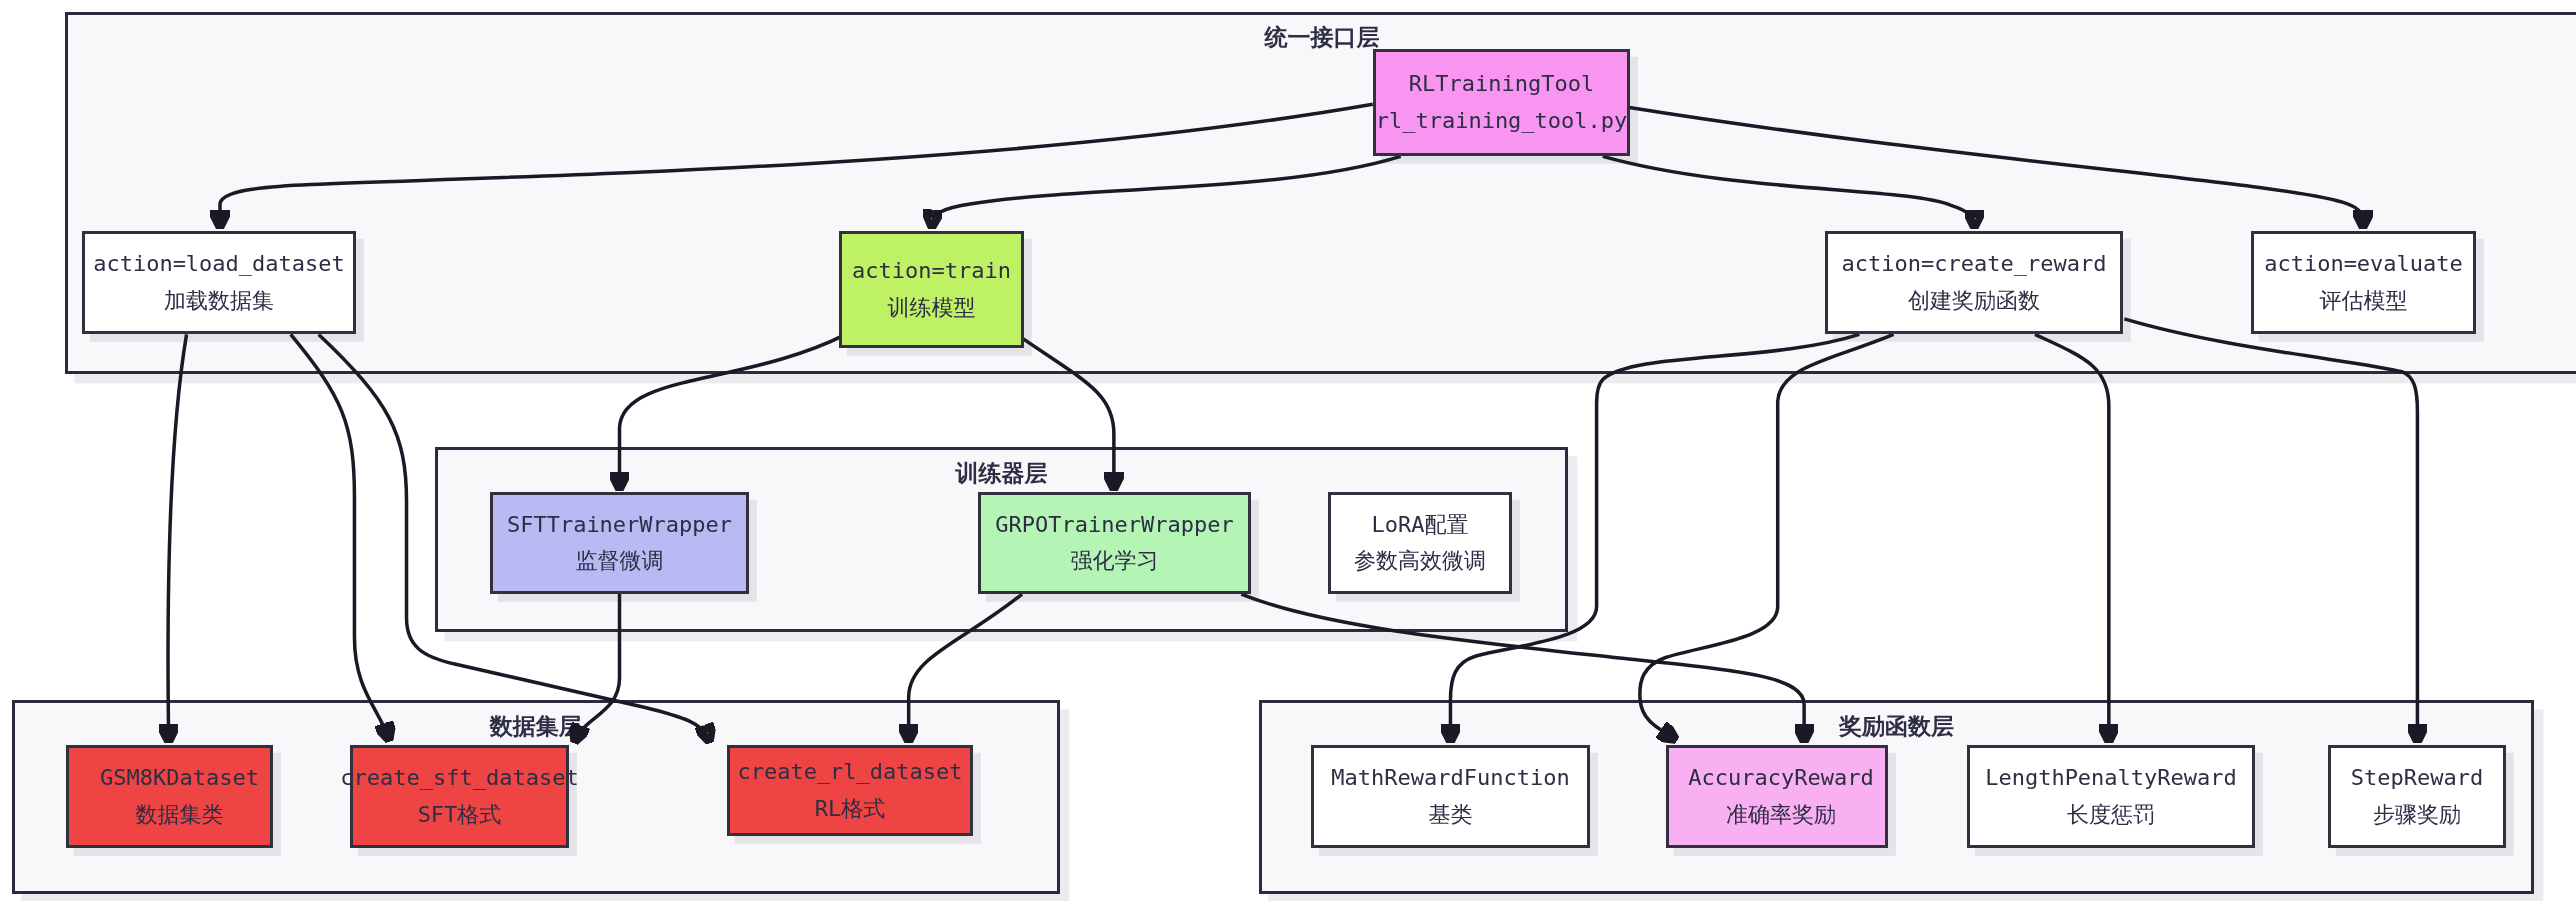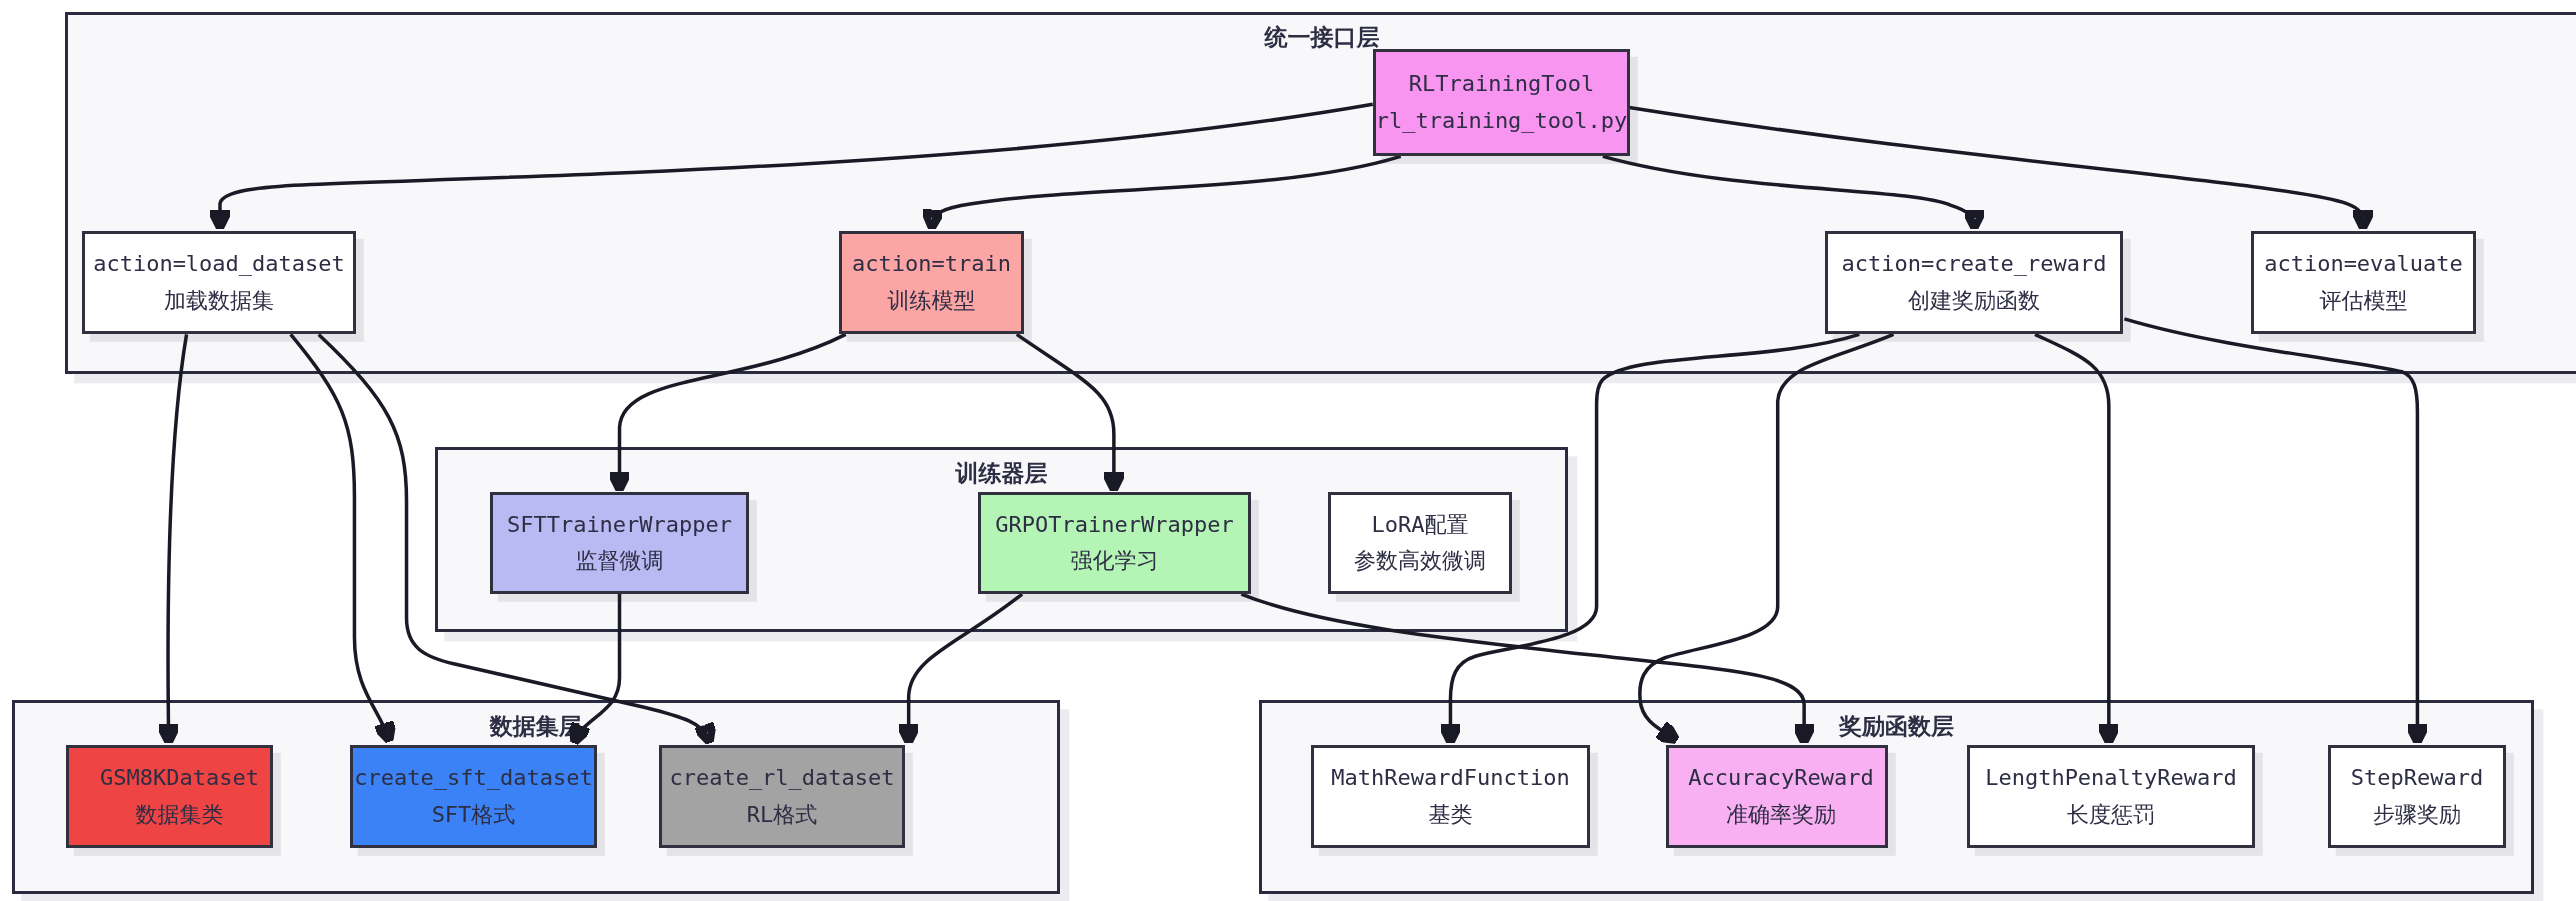--- a/index.html
+++ b/index.html
@@ -107,21 +107,21 @@
   <div class="node" style="left: 1373px; top: 49px; width: 257px; height: 107px; background: rgb(248, 149, 240);">
     <div class="t">RLTrainingTool</div>
     <div class="s">rl_training_tool.py</div>
   </div>
 
   <div class="node" style="left: 82px; top: 231px; width: 274px; height: 103px; background: rgb(255, 255, 255);">
     <div class="t">action=load_dataset</div>
     <div class="s">加载数据集</div>
   </div>
 
-  <div class="node" style="left: 839px; top: 231px; width: 185px; height: 103px; background: #fca5a5;">
+  <div class="node" style="left: 839px; top: 231px; width: 185px; height: 117px; background: #bef264;">
     <div class="t">action=train</div>
     <div class="s">训练模型</div>
   </div>
 
   <div class="node" style="left: 1825px; top: 231px; width: 298px; height: 103px; background: rgb(255, 255, 255);">
     <div class="t">action=create_reward</div>
     <div class="s">创建奖励函数</div>
   </div>
 
   <div class="node" style="left: 2251px; top: 231px; width: 225px; height: 103px; background: rgb(255, 255, 255);">
@@ -142,26 +142,26 @@
   <div class="node" style="left: 978px; top: 492px; width: 273px; height: 102px; background: rgb(180, 244, 180);">
     <div class="t">GRPOTrainerWrapper</div>
     <div class="s">强化学习</div>
   </div>
 
   <div class="node" style="left: 66px; top: 745px; width: 207px; height: 103px; background: #ef4444; padding-left: 20px;">
     <div class="t">GSM8KDataset</div>
     <div class="s">数据集类</div>
   </div>
 
-  <div class="node" style="left: 350px; top: 745px; width: 247px; height: 103px; background: #3b82f6;">
+  <div class="node" style="left: 350px; top: 745px; width: 219px; height: 103px; background: #ef4444;">
     <div class="t">create_sft_dataset</div>
     <div class="s">SFT格式</div>
   </div>
 
-  <div class="node" style="left: 659px; top: 745px; width: 246px; height: 103px; background: #a3a3a3;">
+  <div class="node" style="left: 727px; top: 745px; width: 246px; height: 91px; background: #ef4444;">
     <div class="t">create_rl_dataset</div>
     <div class="s">RL格式</div>
   </div>
 
   <div class="node" style="left: 1311px; top: 745px; width: 279px; height: 103px; background: rgb(255, 255, 255);">
     <div class="t">MathRewardFunction</div>
     <div class="s">基类</div>
   </div>
 
   <div class="node" style="left: 1666px; top: 745px; width: 222px; height: 103px; background: rgb(249, 176, 242); padding-left: 8px;">

